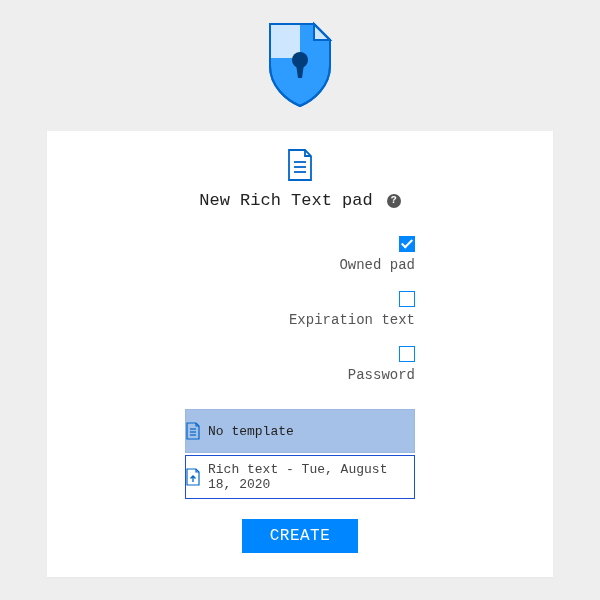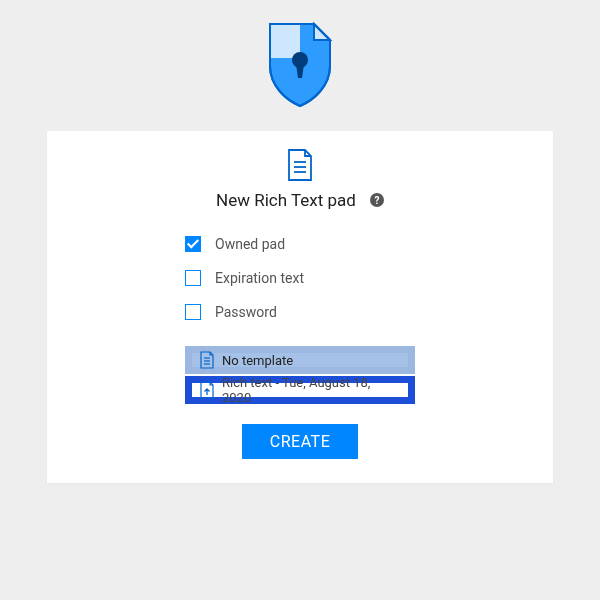--- a/index.html
+++ b/index.html
@@ -24,20 +24,21 @@
     margin-bottom: 20px;
   }
   .panel {
     background: #fff;
     width: 506px;
     padding: 14px 0 24px 0;
     display: flex;
     flex-direction: column;
     align-items: center;
     box-shadow: 0 1px 2px rgba(0,0,0,0.04);
+    font-family: Liberation Mono, monospace;
   }
   .doc-icon {
     margin-top: 4px;
     margin-bottom: 6px;
   }
   .title-row {
     display: flex;
     align-items: center;
     gap: 14px;
     margin-bottom: 26px;
@@ -62,23 +63,24 @@
   .options {
     width: 230px;
     display: flex;
     flex-direction: column;
     gap: 18px;
     margin-bottom: 26px;
   }
   .check-row {
     display: flex;
     align-items: flex-end;
-    gap: 14px;
+    gap: 5px;
     cursor: pointer;
     color: #555;
+    flex-direction: column;
   }
   .cbox {
     width: 16px;
     height: 16px;
     border: 1.5px solid #0087ff;
     background: #fff;
     position: relative;
     flex-shrink: 0;
   }
   .cbox.checked {
@@ -99,24 +101,24 @@
   .templates {
     width: 230px;
     display: flex;
     flex-direction: column;
     gap: 2px;
     margin-bottom: 20px;
   }
   .tpl {
     display: flex;
     align-items: center;
-    height: 28px;
-    border: 7px solid #1d4ed8;
+    height: 44px;
+    border: 1px solid #1d4ed8;
     background: #fff;
-    padding: 0 8px;
+    padding: 0 0;
     gap: 8px;
     cursor: pointer;
     color: #444;
     font-size: 13px;
   }
   .tpl.selected {
     background: #a6c1e7;
     border-color: #9cb8e0;
     color: #222;
   }

